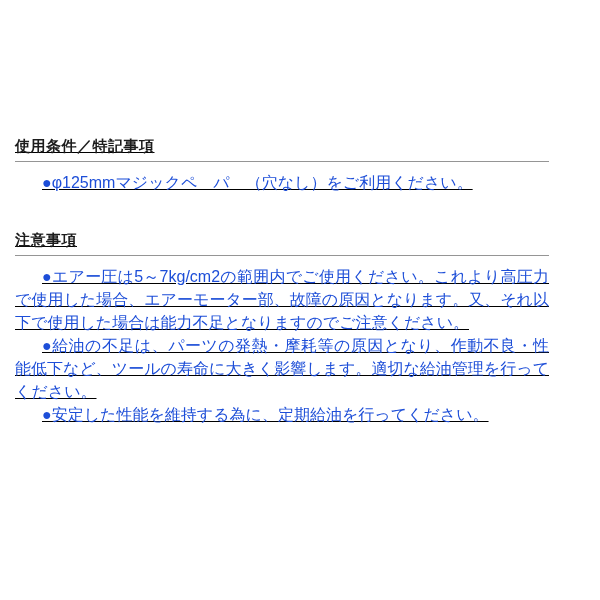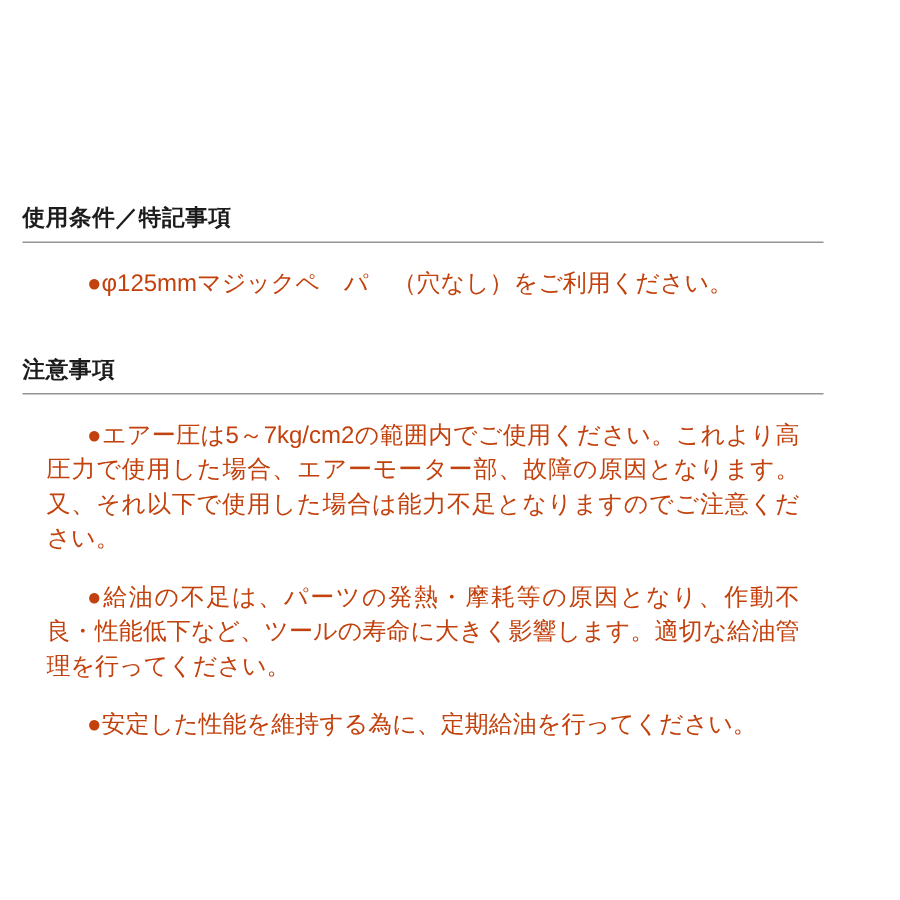--- a/index.html
+++ b/index.html
@@ -10,20 +10,21 @@
   body {
     width: 600px;
     height: 600px;
     overflow: hidden;
     font-family: "Liberation Sans", "DejaVu Sans", sans-serif;
   }
   .doc {
     box-sizing: border-box;
     width: 564px;
     padding: 136px 15px 0 15px;
+    text-decoration: underline;
   }
   .section {
     margin: 0;
   }
   .section + .section {
     margin-top: 36px;
   }
   .section-title {
     margin: 0 0 6px 0;
     font-size: 15px;
@@ -35,24 +36,24 @@
   .section-divider {
     border: none;
     border-top: 1px solid #959595;
     margin: 0 0 9px 0;
     height: 0;
   }
   .bullet-list {
     margin: 0;
   }
   .bullet-item {
-    margin: 16px;
+    margin: 0;
     font-size: 16px;
     line-height: 23px;
-    color: #c2410c;
+    color: #1d4ed8;
     text-indent: 27px;
     text-align: justify;
   }
 </style>
 </head>
 <body>
 
 <main class="doc">
 
   <section class="section">

